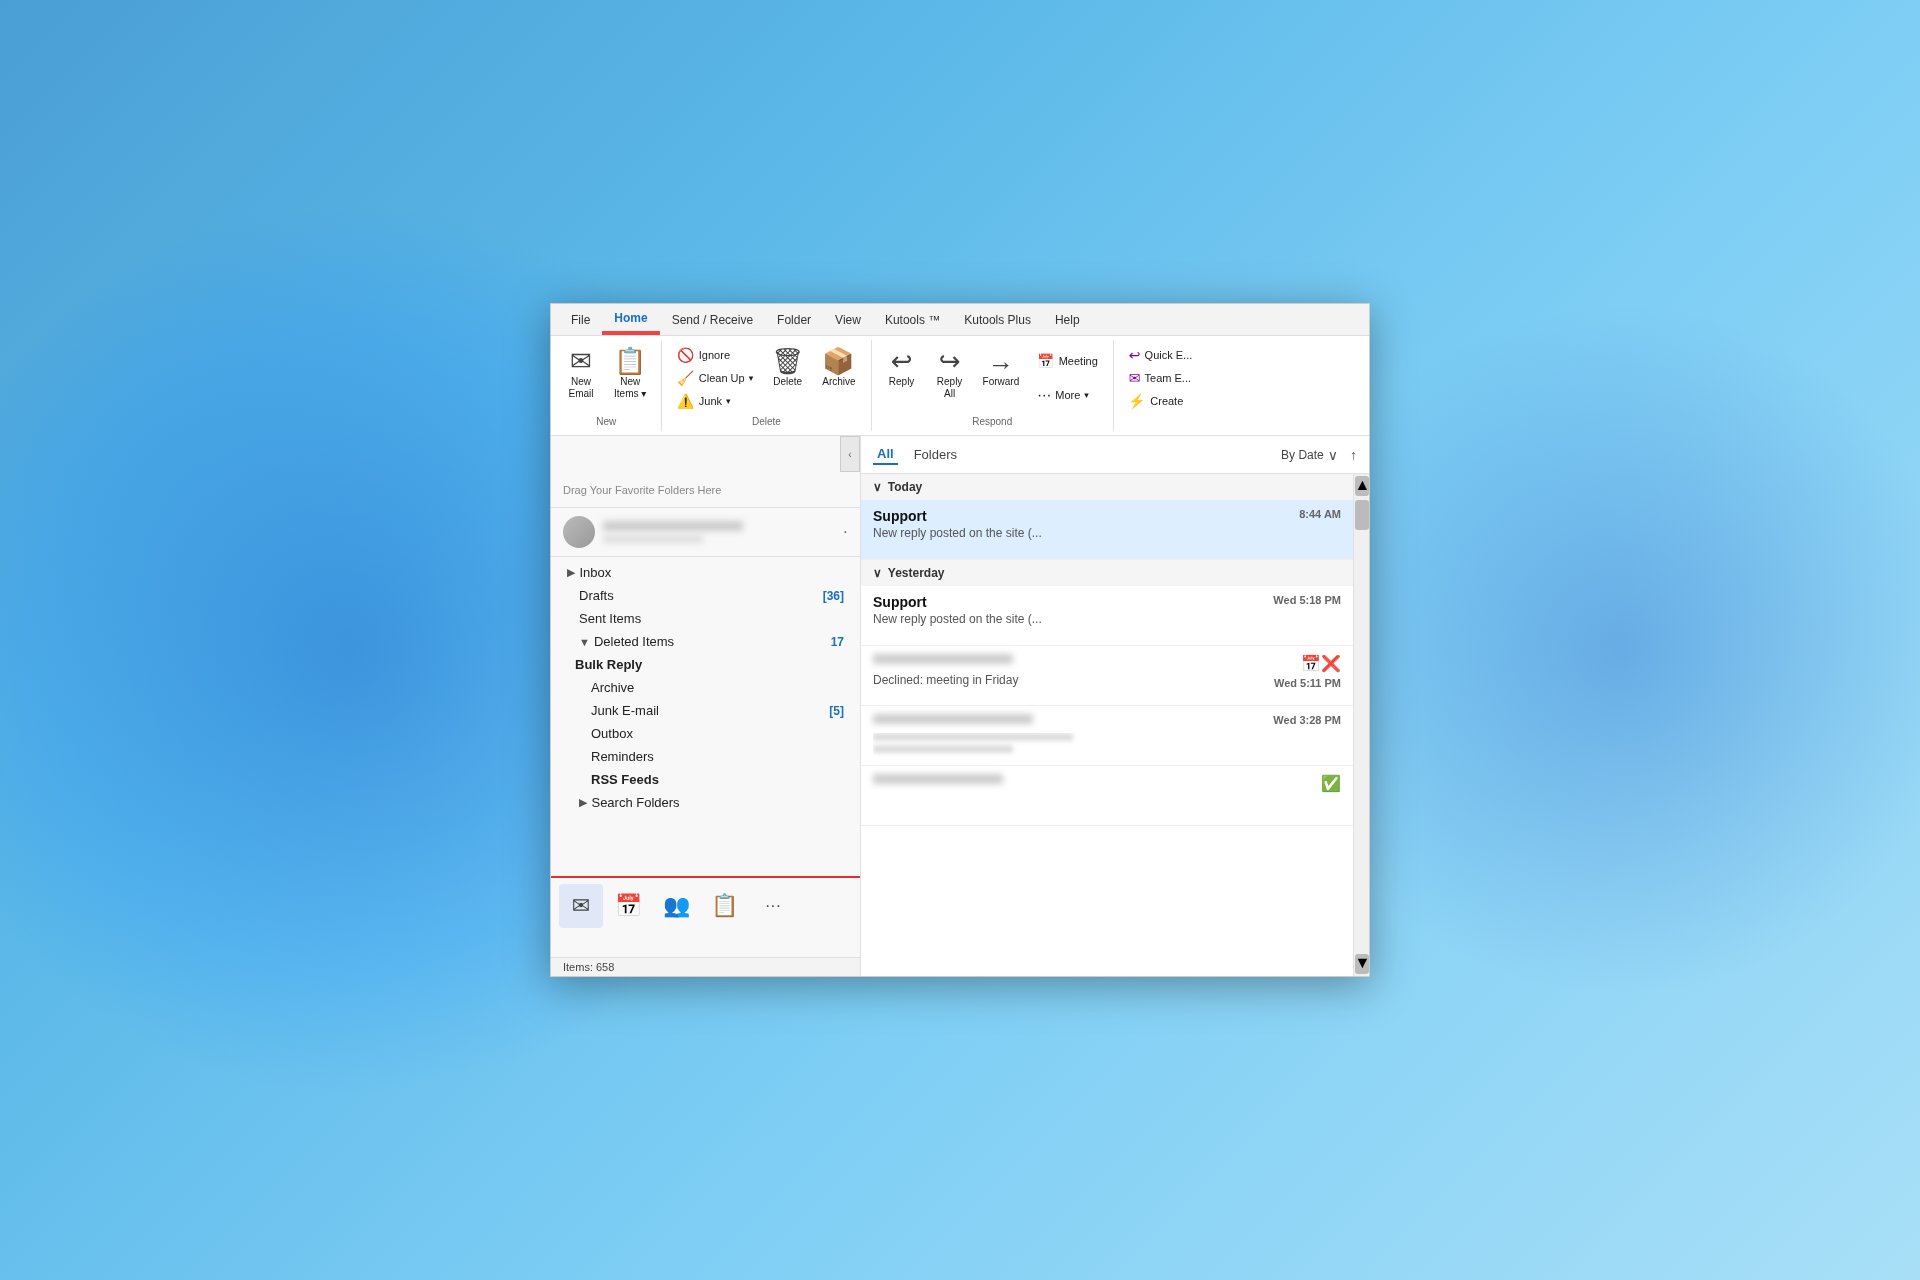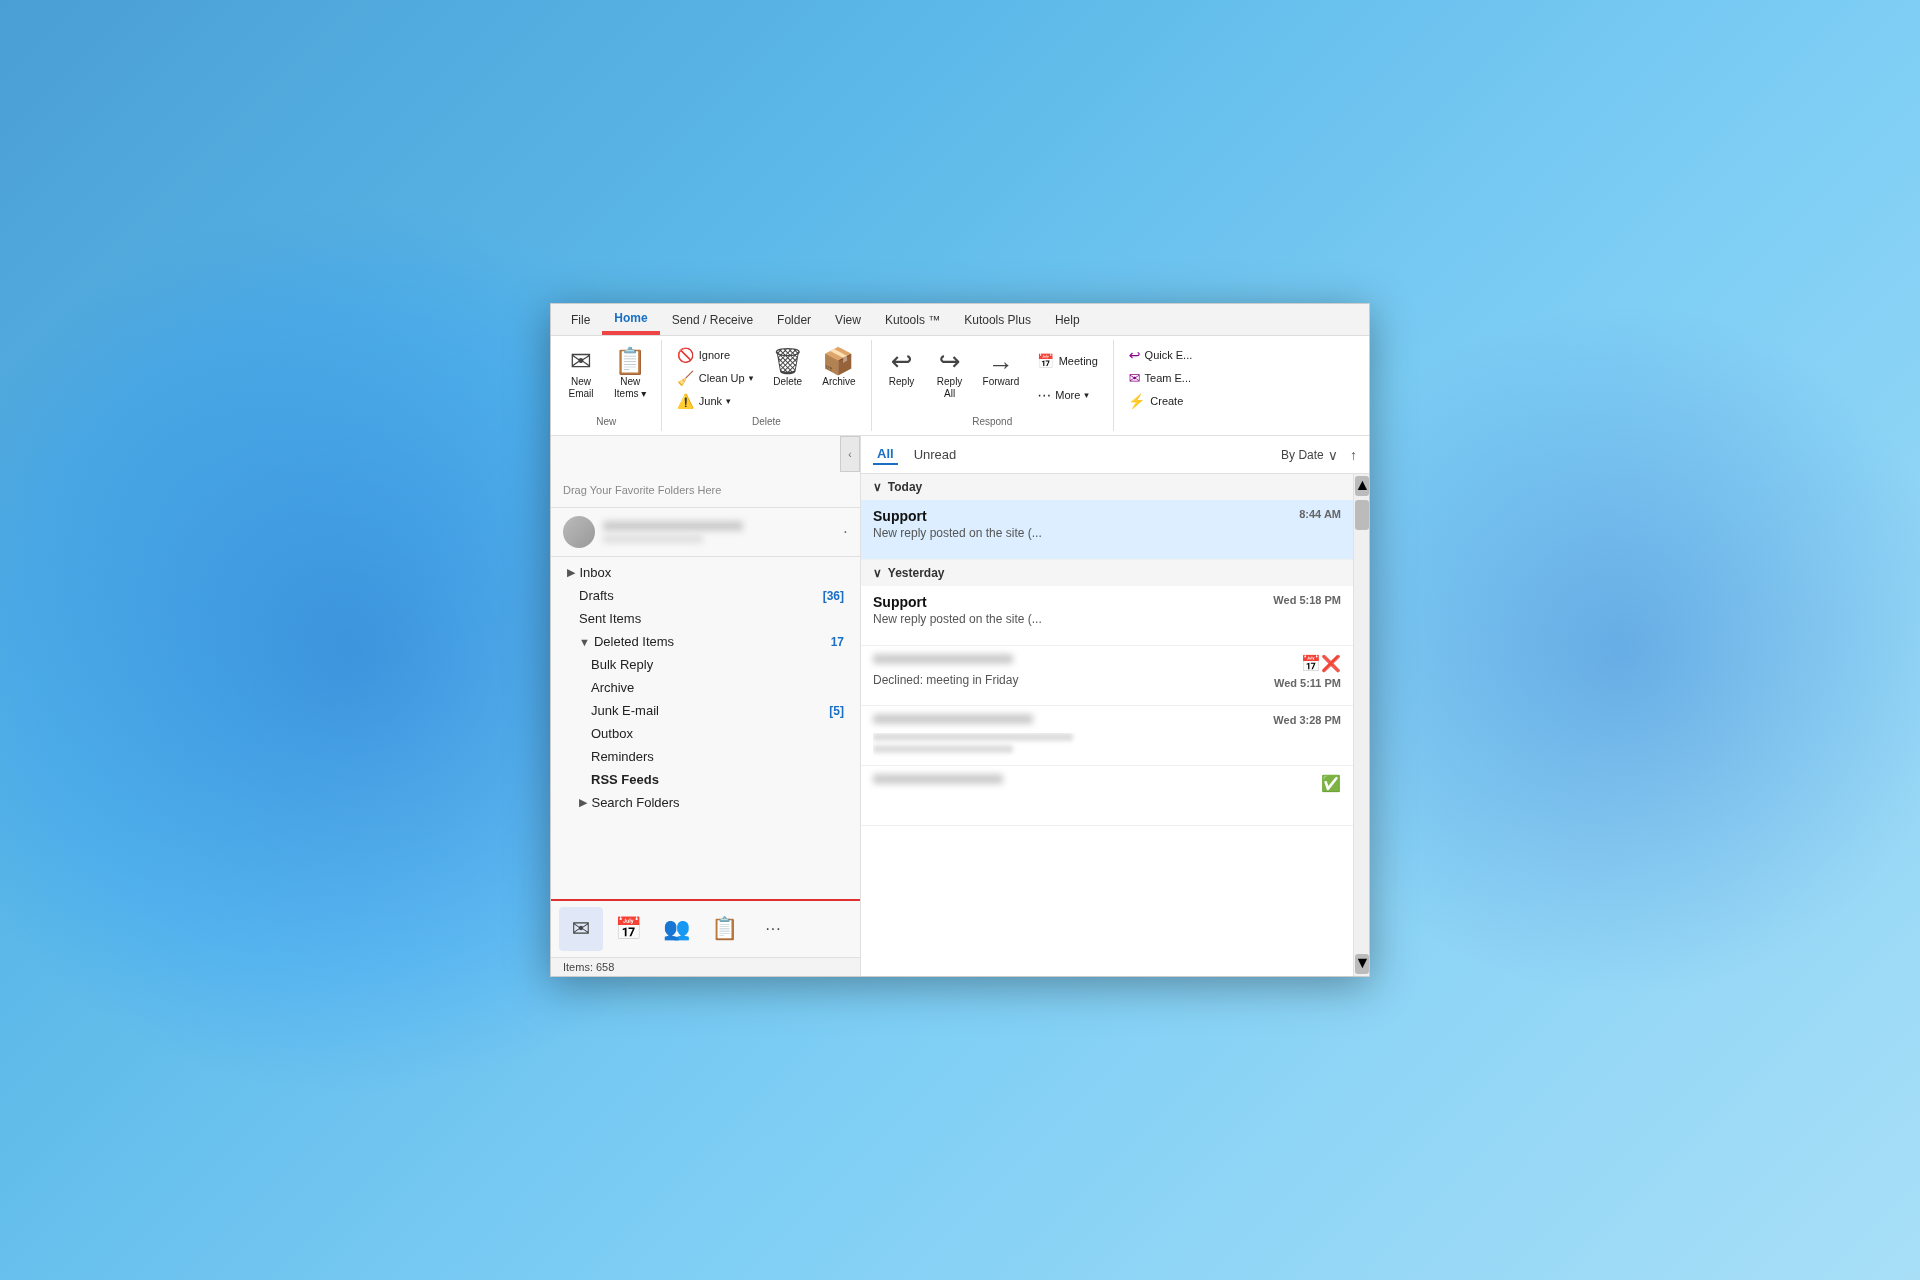--- a/index.html
+++ b/index.html
@@ -266,20 +266,21 @@
     
     .folder-item.sub { padding-left: 28px; }
 
     
     .status-bar {
       padding: 3px 12px;
       font-size: 11px;
       color: #444;
       background: #f3f3f3;
       border-top: 1px solid #e0e0e0;
+      margin-top: 23px;
     }
 
     
     .bottom-nav {
       display: flex;
       align-items: center;
       border-top: 2px solid #e03030;
       background: #f8f8f8;
       padding: 6px 8px;
       gap: 4px;
@@ -610,21 +611,21 @@
         </div>
 
         <div class="folder-item sub">
           <div class="folder-left">
             <span class="collapse-arrow">▼</span>
             <span>Deleted Items</span>
           </div>
           <span class="folder-badge blue">17</span>
         </div>
 
-        <div class="folder-item" style="padding-left:40px;">
+        <div class="folder-item" style="padding-left:24px;font-weight:bold;">
           <span>Bulk Reply</span>
         </div>
 
         <div class="folder-item" style="padding-left:40px;">
           <span>Archive</span>
         </div>
 
         <div class="folder-item" style="padding-left:40px;">
           <span>Junk E-mail</span>
           <span class="folder-badge blue">[5]</span>
@@ -660,21 +661,21 @@
       </div>
 
       <div class="status-bar">Items: 658</div>
 
     </div>
 
     <div class="email-list-panel">
 
       <div class="filter-bar">
         <span class="filter-tab active">All</span>
-        <span class="filter-tab">Unread</span>
+        <span class="filter-tab">Folders</span>
         <div class="filter-right">
           <div class="filter-sort-btn">
             <span>By Date</span>
             <span class="sort-arrow">∨</span>
           </div>
           <span class="sort-arrow">↑</span>
         </div>
       </div>
 
       <div class="email-list">

